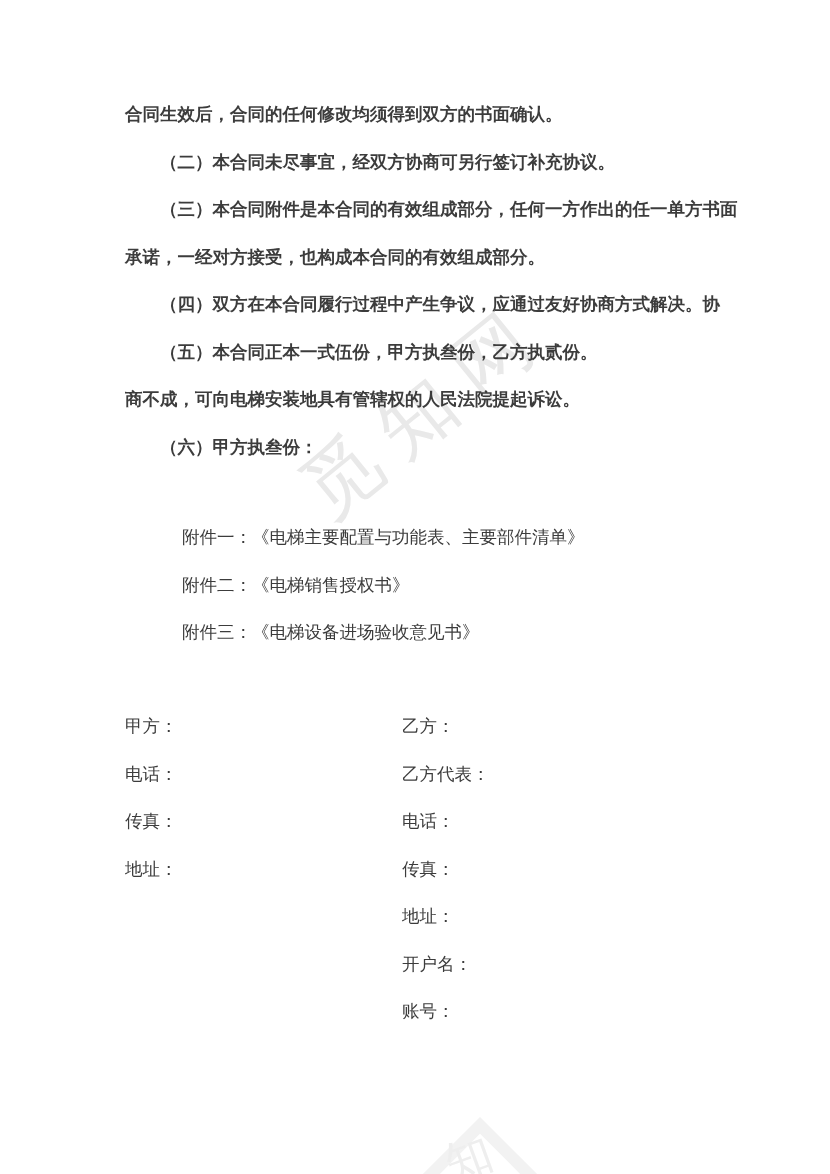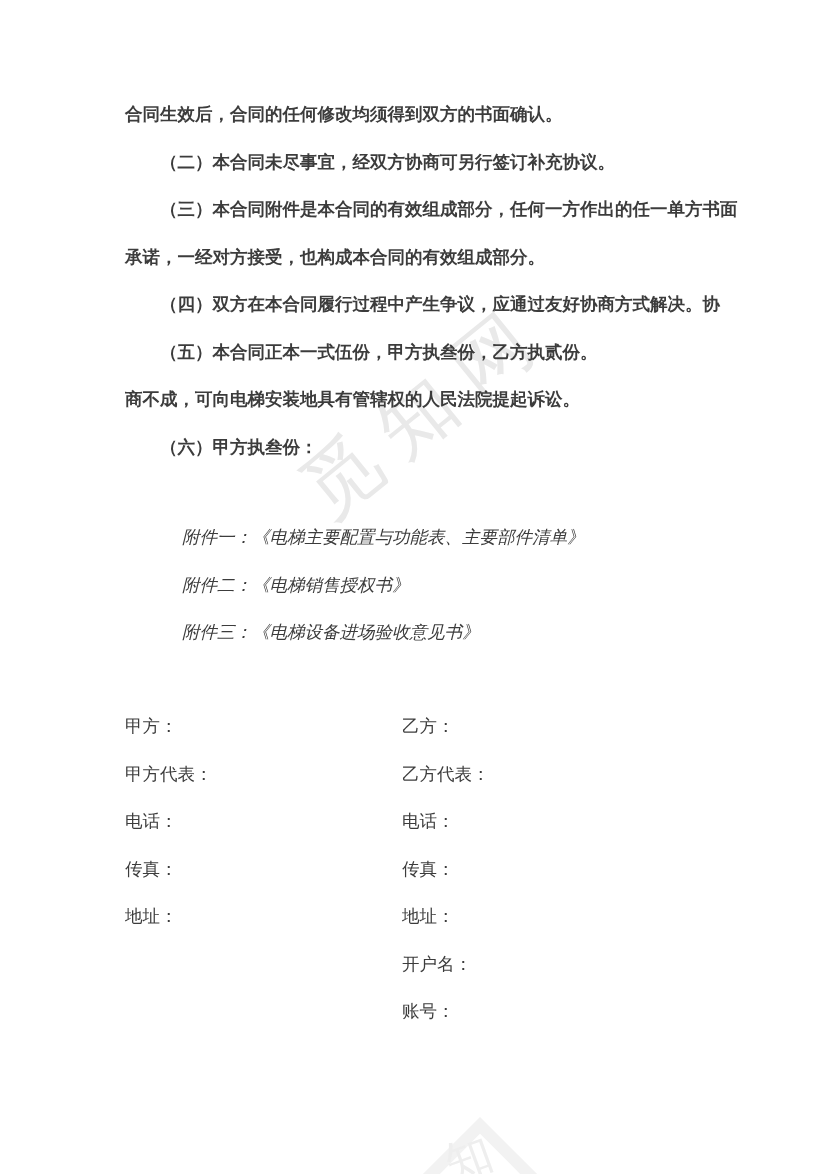--- a/index.html
+++ b/index.html
@@ -57,21 +57,20 @@
     z-index: 1;
   }
   .contract-line { white-space: nowrap; font-weight: bold; }
   .contract-line.indent { padding-left: 35px; }
   .attachments {
     position: absolute;
     left: 182px;
     top: 514px;
     line-height: 47.5px;
     z-index: 1;
-    font-style: italic;
   }
   .attachment-line { white-space: nowrap; }
   .party-col {
     position: absolute;
     top: 703px;
     line-height: 47.5px;
     z-index: 1;
   }
   .party-a { left: 125px; }
   .party-b { left: 402px; }
@@ -98,21 +97,20 @@
   </div>
 
   <div class="attachments">
     <div class="attachment-line">附件一：《电梯主要配置与功能表、主要部件清单》</div>
     <div class="attachment-line">附件二：《电梯销售授权书》</div>
     <div class="attachment-line">附件三：《电梯设备进场验收意见书》</div>
   </div>
 
   <div class="party-col party-a">
     <div class="party-label">甲方：</div>
-    <div class="party-label">甲方代表：</div>
     <div class="party-label">电话：</div>
     <div class="party-label">传真：</div>
     <div class="party-label">地址：</div>
   </div>
 
   <div class="party-col party-b">
     <div class="party-label">乙方：</div>
     <div class="party-label">乙方代表：</div>
     <div class="party-label">电话：</div>
     <div class="party-label">传真：</div>

